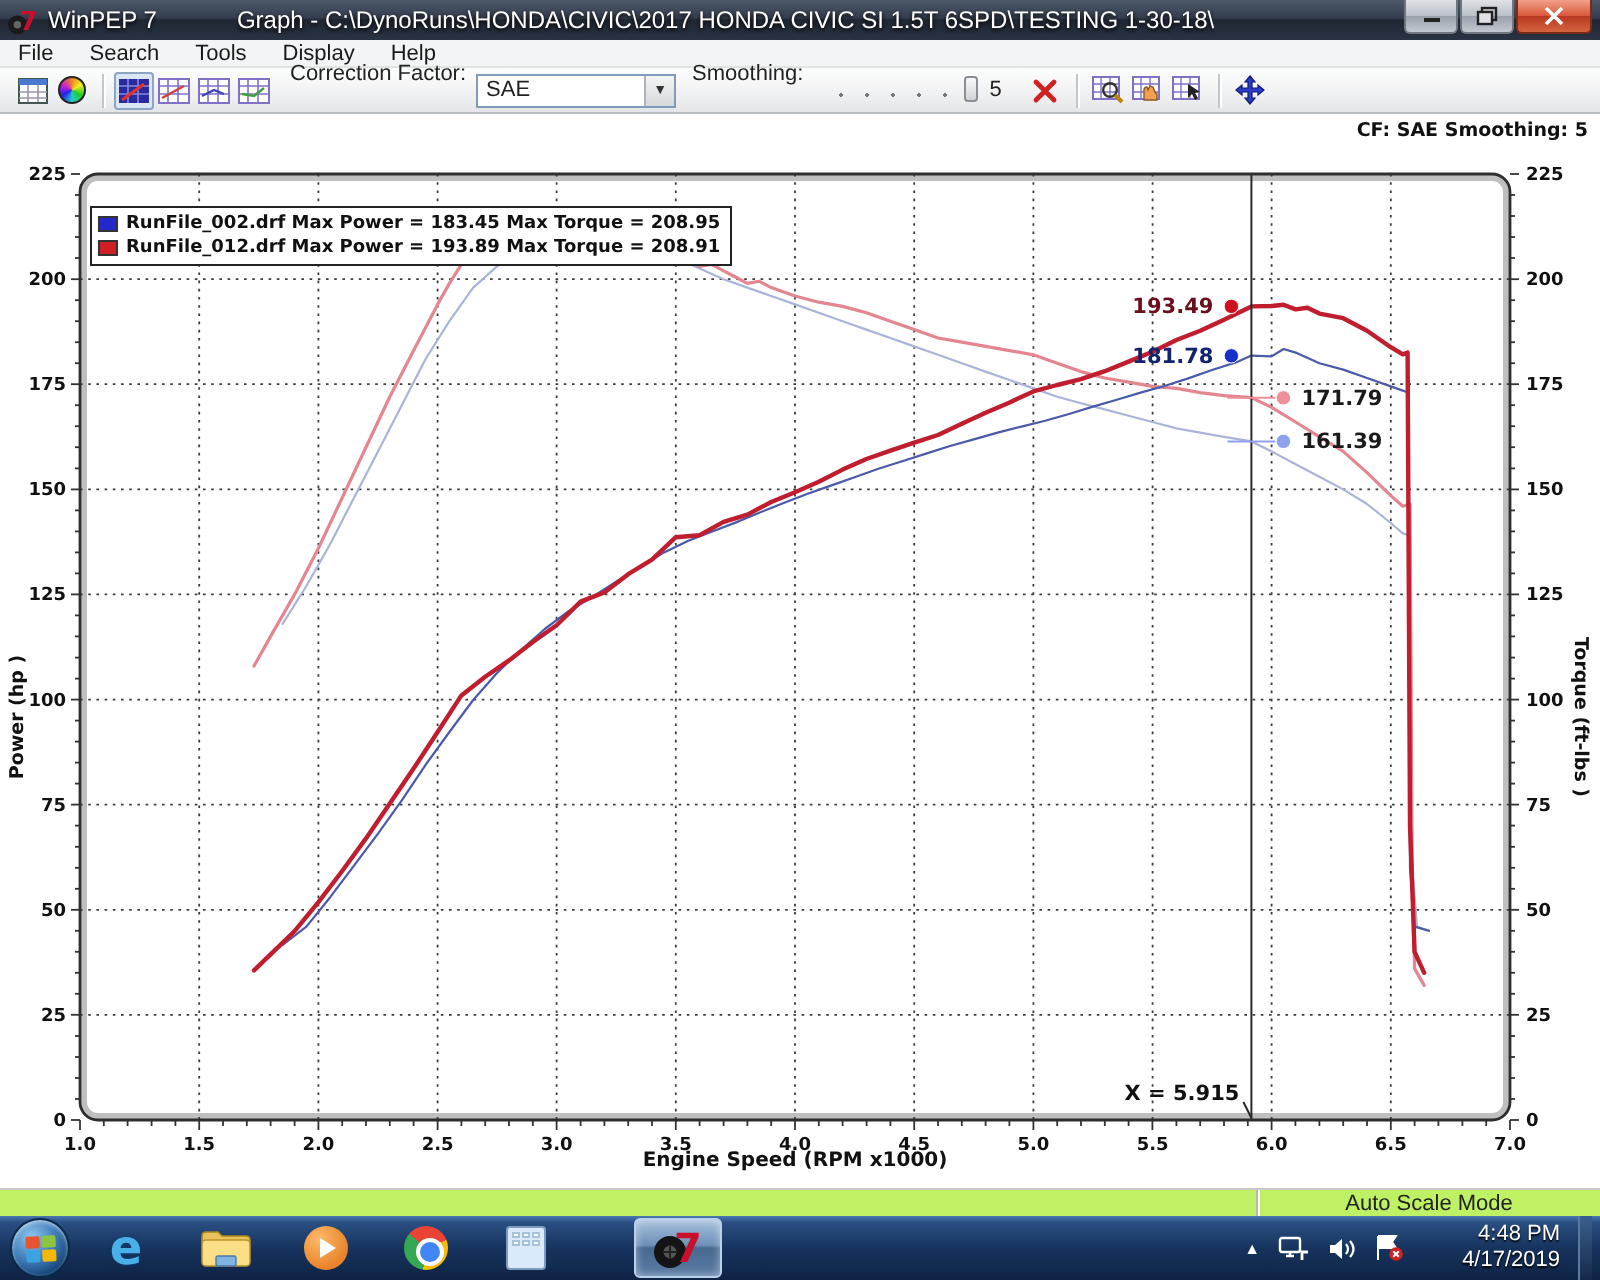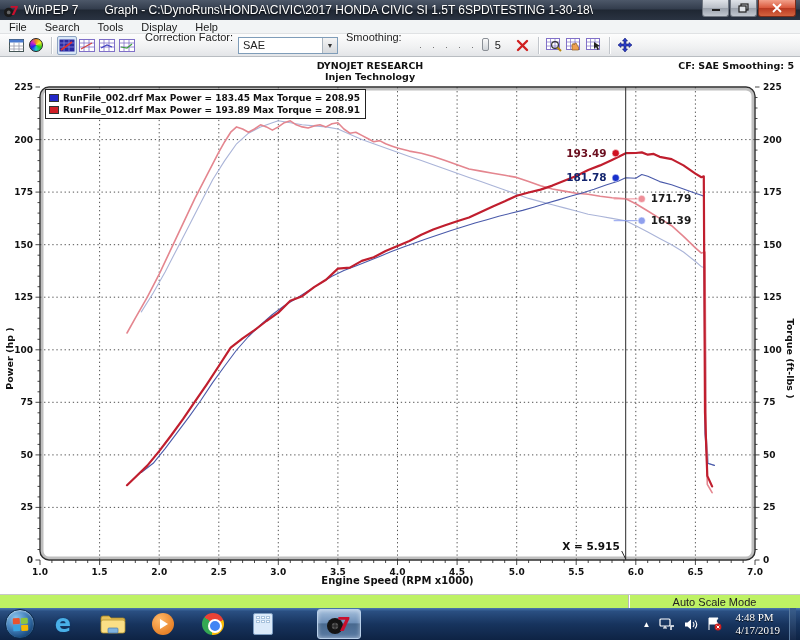--- a/index.html
+++ b/index.html
@@ -6,21 +6,21 @@
   html,body { width:800px; height:640px; overflow:hidden; background:#000; }
   body { font-family:"Liberation Sans", sans-serif; }
   .app { position:relative; width:800px; height:640px; background:#fff; }
 
   
   .titlebar { position:absolute; left:0; top:0; width:800px; height:20px;
     background:linear-gradient(180deg,#4d5869 0%,#333d4d 45%,#1f2733 50%,#2a3342 100%);
     display:flex; align-items:center; padding:0 4px; }
   .titlebar-icon { width:15px; height:15px; margin-right:5px; flex:0 0 auto; }
   .title-text { color:#fff; font-size:12px; white-space:nowrap; overflow:hidden; text-shadow:0 1px 2px #000; }
-  .title-app { margin-right:26px; }
+  .title-app { margin-right:40px; }
   .winbtns { margin-left:auto; display:flex; align-items:flex-start; height:20px; }
   .winbtn { width:27px; height:17px; margin-left:1px; border:1px solid #6f7680; border-top:none;
     border-radius:0 0 3px 3px; background:linear-gradient(180deg,#dfe3e8 0%,#b9bfc7 50%,#9aa1ab 51%,#c2c8d0 100%);
     display:flex; align-items:center; justify-content:center; }
   .winbtn.close { width:38px; background:linear-gradient(180deg,#f2a08a 0%,#d9573b 50%,#b83921 51%,#d4633f 100%); border-color:#7a2c1a; }
 
   
   .menubar { position:absolute; left:0; top:20px; width:800px; height:14px; background:#f2f4f5;
     display:flex; align-items:center; font-size:11px; color:#1a1a1a; border-bottom:1px solid #e0e2e4; }
   .menu-item { padding:0 9px; height:14px; line-height:14px; }
@@ -43,21 +43,21 @@
   .slider-handle { position:absolute; right:0; top:1px; width:7px; height:13px; border:1px solid #8a8f96;
     border-radius:2px; background:linear-gradient(180deg,#fafafa,#cfd3d8); }
   .slider-val { font-size:11px; margin:0 6px 0 2px; }
 
   
   .chartpanel { position:absolute; left:0; top:57px; width:800px; height:537px; background:#fff; font-family:"DejaVu Sans", sans-serif; }
   .chartpanel svg { position:absolute; left:0; top:0; }
   .chart-header { position:absolute; left:40px; top:3px; width:660px; text-align:center;
     font-size:9.5px; font-weight:bold; color:#111; line-height:11px; }
   .corner-info { position:absolute; right:6px; top:3px; font-size:9.5px; font-weight:bold; color:#111; }
-  .legendbox { position:absolute; left:45px; top:32px; border:1px solid #222; background:#fff; padding:2px 5px 2px 3px; }
+  .legendbox { position:absolute; left:45px; top:46px; border:1px solid #222; background:#fff; padding:2px 5px 2px 3px; }
   .legend-row { display:flex; align-items:center; height:12px; font-size:9px; font-weight:bold; color:#111; white-space:nowrap; }
   .legend-sw { width:10px; height:8px; border:1px solid #333; margin-right:4px; flex:0 0 auto; }
   .yaxis-title-left { position:absolute; left:-31px; top:296px; width:80px; text-align:center;
     transform:rotate(-90deg); font-size:9.5px; font-weight:bold; color:#111; }
   .yaxis-title-right { position:absolute; right:-34px; top:296px; width:88px; text-align:center;
     transform:rotate(90deg); font-size:9.5px; font-weight:bold; color:#111; }
   .xaxis-title { position:absolute; left:40px; top:518px; width:715px; text-align:center; font-size:10px; font-weight:bold; color:#111; }
 
   
   .statusbar { position:absolute; left:0; top:594px; width:800px; height:14px; background:#bef264;
@@ -88,21 +88,21 @@
   .wmp-tri { width:0; height:0; border-left:8px solid #fff; border-top:5px solid transparent; border-bottom:5px solid transparent; margin-left:2px; }
   .calc { width:20px; height:22px; border-radius:2px; background:#dbeafa; border:1px solid #7d9cc0; padding:2px; }
   .calc .scr { height:4px; background:#9fc1e2; margin-bottom:2px; }
   .calc .keys { display:grid; grid-template-columns:1fr 1fr 1fr; gap:1px; }
   .calc .keys span { height:3px; background:#fff; border:0.5px solid #a8c2dc; }
   .winpep-task { width:44px; height:30px; margin-left:18px; border:1px solid #b9d0ea; border-radius:3px;
     background:linear-gradient(180deg,#a6c0dd 0%,#6e90b8 45%,#48698f 50%,#5a7ba4 100%);
     display:flex; align-items:center; justify-content:center; box-shadow:inset 0 0 4px rgba(255,255,255,.5); }
   .tray { margin-left:auto; display:flex; align-items:center; gap:9px; padding-right:4px; color:#fff; }
   .tray-caret { font-size:8px; color:#fff; }
-  .clock { font-size:11px; line-height:13px; color:#fff; text-shadow:0 1px 1px #000; margin-left:4px;font-family:Liberation Serif, serif; }
+  .clock { text-align:right; font-size:11px; line-height:13px; color:#fff; text-shadow:0 1px 1px #000; margin-left:20px; }
   .show-desktop { width:7px; height:32px; border-left:1px solid #5a7ba0; background:linear-gradient(180deg,#3a5f8e,#16294a); }
 </style>
 </head>
 <body>
 
 <div class="app">
 
   <div class="titlebar">
     <svg class="titlebar-icon" viewBox="0 0 16 16">
       <circle cx="5" cy="10" r="5" fill="#1a1a1a"></circle>
@@ -447,24 +447,20 @@
         <circle cx="615.7" cy="120.9" r="3.6" fill="#1830cc" stroke="#fff" stroke-width="0.5"></circle>
         <text x="606.7" y="124.4" text-anchor="end" font-family="DejaVu Sans" font-size="10.5" font-weight="bold" fill="#13246e">181.78</text>
         <line x1="613.7" y1="141.9" x2="637.7" y2="141.9" stroke="#ef8f99" stroke-width="1"></line>
         <circle cx="641.7" cy="141.9" r="3.6" fill="#ef8f99" stroke="#fff" stroke-width="0.5"></circle>
         <text x="650.7" y="145.4" text-anchor="start" font-family="DejaVu Sans" font-size="10.5" font-weight="bold" fill="#1a1a1a">171.79</text>
         <line x1="613.7" y1="163.7" x2="637.7" y2="163.7" stroke="#8fa0ee" stroke-width="1"></line>
         <circle cx="641.7" cy="163.7" r="3.6" fill="#8fa0ee" stroke="#fff" stroke-width="0.5"></circle>
         <text x="650.7" y="167.2" text-anchor="start" font-family="DejaVu Sans" font-size="10.5" font-weight="bold" fill="#1a1a1a">161.39</text>
         <rect x="40" y="30" width="715" height="473" rx="9" fill="none" stroke="#2e2e2e" stroke-width="1.4"></rect>
       </svg>
-    <div class="chart-header">
-      <div>DYNOJET RESEARCH</div>
-      <div>Injen Technology</div>
-    </div>
     <div class="corner-info">CF: SAE  Smoothing: 5</div>
     <div class="legendbox">
       <div class="legend-row">
         <span class="legend-sw" style="background: rgb(35, 40, 200);"></span>
         <span>RunFile_002.drf Max Power = 183.45 Max Torque = 208.95</span>
       </div>
       <div class="legend-row">
         <span class="legend-sw" style="background: rgb(208, 31, 38);"></span>
         <span>RunFile_012.drf Max Power = 193.89 Max Torque = 208.91</span>
       </div>

